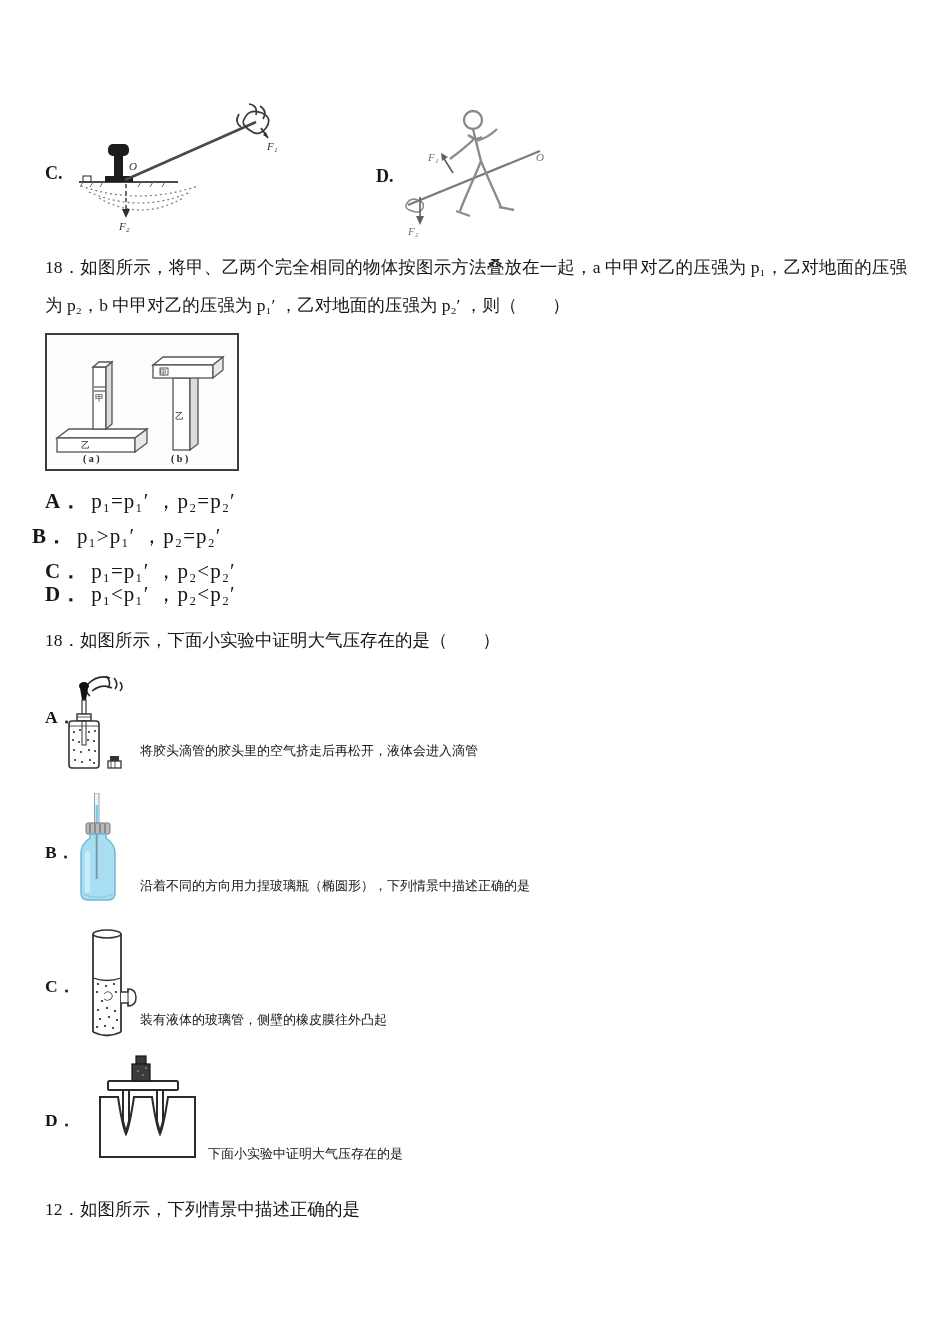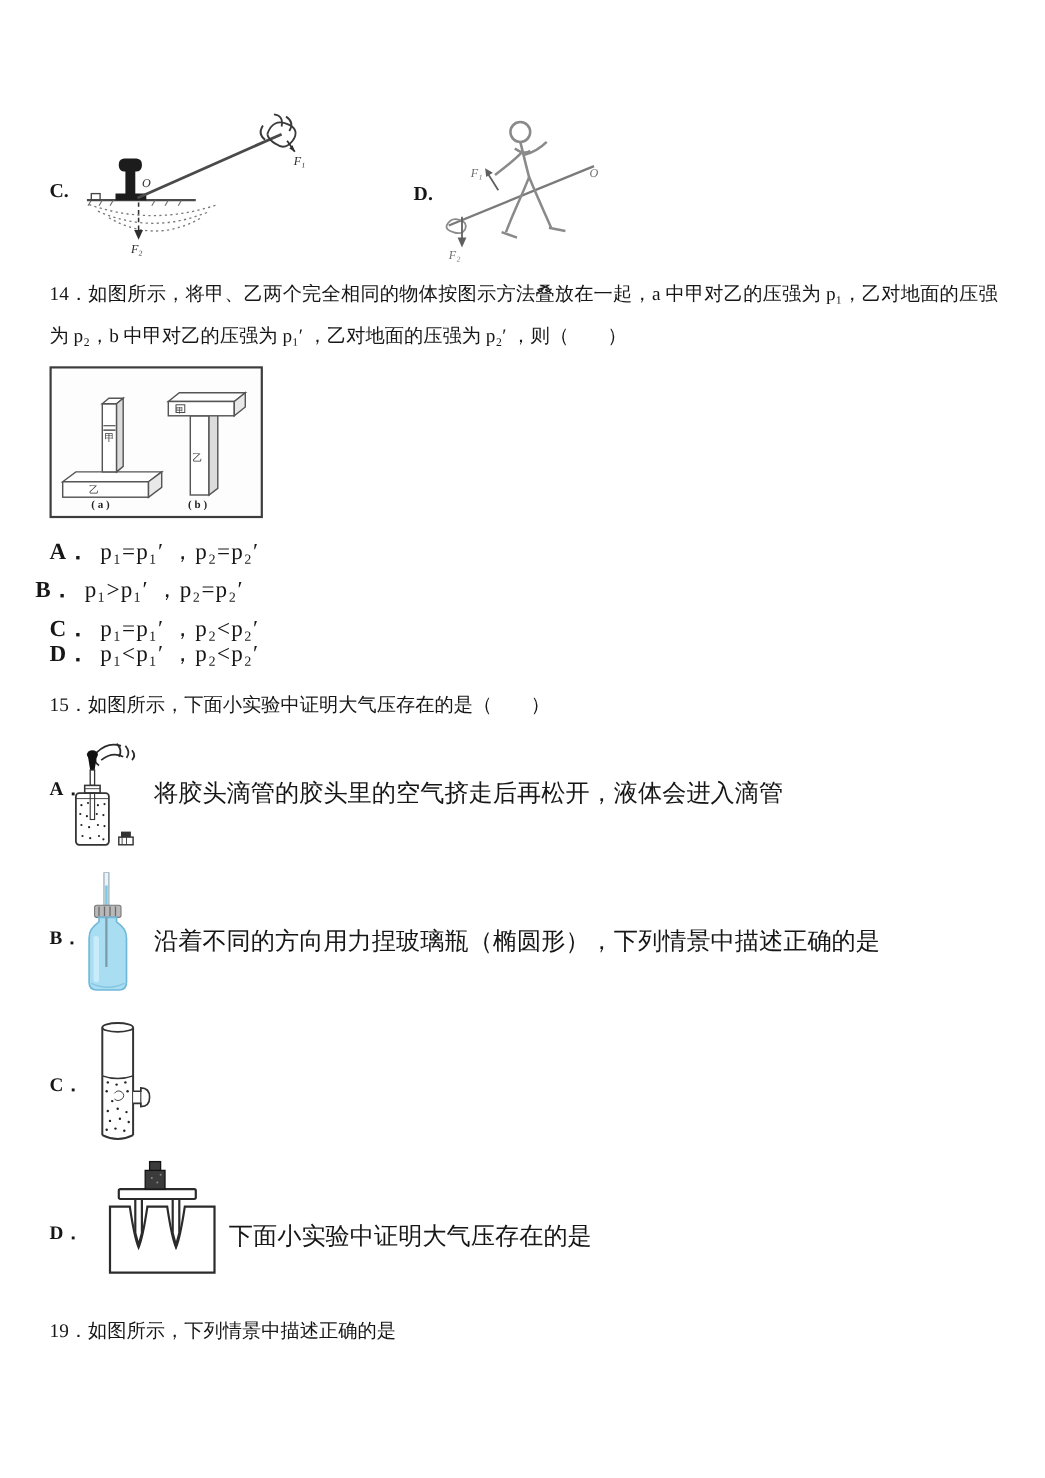--- a/index.html
+++ b/index.html
@@ -6,21 +6,21 @@
   .page{position:relative;width:950px;height:1344px;background:#ffffff;overflow:hidden;
         font-family:"Liberation Serif","DejaVu Serif","DejaVu Sans",serif;color:#161616;}
   .abs{position:absolute;}
   .fig-label{font-weight:bold;font-size:18px;}
   .q-text{font-size:17.5px;line-height:38px;width:862px;text-align:justify;}
   .opt-line{font-size:21px;white-space:nowrap;}
   .opt-letter{font-weight:bold;margin-right:10px;}
   .opt-math{letter-spacing:1px;}
   .q10-figbox{width:190px;height:134px;border:2px solid #3c3c3c;background:#fdfdfd;}
   .row-letter{font-weight:bold;font-size:17.5px;}
-  .row-desc{font-size:22px;white-space:nowrap;}
+  .row-desc{font-size:13px;white-space:nowrap;margin-top:36px;}
   svg{display:block;}
   svg text{font-family:"Liberation Serif","DejaVu Serif",serif;}
   .flabel{font-style:italic;font-size:11px;fill:#2e2e2e;}
   .flabel-faint{font-style:italic;font-size:11px;fill:#6f6f6f;}
   .blk-label{font-size:9px;fill:#333;}
   .fig-caption{font-size:10px;fill:#222;font-weight:bold;}
 </style>
 </head>
 <body>
 
@@ -95,21 +95,21 @@
     <line x1="55" y1="78" x2="45" y2="62" stroke="#5f5f5f" stroke-width="1.6"></line>
     <polygon points="43,58 44,66 50,62" fill="#5f5f5f"></polygon>
     <text x="30" y="66" class="flabel-faint">F₁</text>
 
     <line x1="22" y1="102" x2="22" y2="124" stroke="#5f5f5f" stroke-width="1.6"></line>
     <polygon points="22,130 18,121 26,121" fill="#5f5f5f"></polygon>
     <text x="10" y="140" class="flabel-faint">F₂</text>
     <text x="138" y="66" class="flabel-faint">O</text>
   </svg>
 
-  <div class="abs q-text" style="left:45px;top:248px">14．如图所示，将甲、乙两个完全相同的物体按图示方法叠放在一起，a 中甲对乙的压强为 p₁，乙对地面的压强为 p₂，b 中甲对乙的压强为 p₁′ ，乙对地面的压强为 p₂′ ，则（　　）</div>
+  <div class="abs q-text" style="left:45px;top:248px">18．如图所示，将甲、乙两个完全相同的物体按图示方法叠放在一起，a 中甲对乙的压强为 p₁，乙对地面的压强为 p₂，b 中甲对乙的压强为 p₁′ ，乙对地面的压强为 p₂′ ，则（　　）</div>
 
   <div class="abs q10-figbox" style="left:45px;top:333px">
     <svg width="186" height="130" viewBox="0 0 186 130">
 
       <g stroke="#555" stroke-width="1.3" fill="#ffffff">
         <polygon points="10,103 22,94 100,94 88,103"></polygon>
         <rect x="10" y="103" width="78" height="14"></rect>
         <polygon points="88,103 100,94 100,108 88,117" fill="#e8e8e8"></polygon>
         <rect x="46" y="32" width="13" height="62"></rect>
         <polygon points="46,32 52,27 65,27 59,32"></polygon>
@@ -141,21 +141,21 @@
   <div class="abs opt-line" style="left:32px;top:522px">
     <span class="opt-letter">B．</span><span class="opt-math">p₁&gt;p₁′ ，p₂=p₂′</span>
   </div>
   <div class="abs opt-line" style="left:45px;top:557px">
     <span class="opt-letter">C．</span><span class="opt-math">p₁=p₁′ ，p₂&lt;p₂′</span>
   </div>
   <div class="abs opt-line" style="left:45px;top:580px">
     <span class="opt-letter">D．</span><span class="opt-math">p₁&lt;p₁′ ，p₂&lt;p₂′</span>
   </div>
 
-  <div class="abs q-text" style="left:45px;top:621px">15．如图所示，下面小实验中证明大气压存在的是（　　）</div>
+  <div class="abs q-text" style="left:45px;top:621px">18．如图所示，下面小实验中证明大气压存在的是（　　）</div>
 
   <div class="abs row-letter" style="left:45px;top:705px">A．</div>
   <svg class="abs" style="left:58px;top:670px" width="75" height="105" viewBox="0 0 75 105">
     <g fill="none" stroke="#2b2b2b" stroke-width="1.6">
       <path d="M30,14 q10,-10 22,-6"></path>
       <path d="M34,21 q10,-8 20,-3"></path>
       <path d="M48,6 q6,6 2,12"></path>
       <path d="M56,8 q5,6 1,11"></path>
       <path d="M62,12 q4,5 0,9"></path>
       <path d="M30,14 q-4,8 2,12"></path>
@@ -240,32 +240,33 @@
         <circle cx="27" cy="82" r="1.1"></circle>
         <circle cx="35" cy="85" r="1.1"></circle>
       <circle cx="20" cy="93" r="1.1"></circle>
         <circle cx="29" cy="91" r="1.1"></circle>
         <circle cx="37" cy="94" r="1.1"></circle>
       <circle cx="17" cy="101" r="1.1"></circle>
         <circle cx="25" cy="100" r="1.1"></circle>
         <circle cx="33" cy="102" r="1.1"></circle>
     </g>
   </svg>
+  <div class="abs row-desc" style="left:140px;top:975px">装有液体的玻璃管，侧壁的橡皮膜往外凸起</div>
 
   <div class="abs row-letter" style="left:45px;top:1108px">D．</div>
   <svg class="abs" style="left:98px;top:1053px" width="100" height="108" viewBox="0 0 100 108">
     <path d="M2,104 L2,44 L20,44 C23,64 25,74 28,81 C31,74 33,64 36,44 L54,44 C57,64 59,74 62,81 C65,74 67,64 70,44 L97,44 L97,104 Z" fill="#ffffff" stroke="#2b2b2b" stroke-width="2"></path>
     <path d="M25,36 L25,68 L28,79 L31,68 L31,36 Z" fill="#ffffff" stroke="#2b2b2b" stroke-width="2"></path>
     <path d="M59,36 L59,68 L62,79 L65,68 L65,36 Z" fill="#ffffff" stroke="#2b2b2b" stroke-width="2"></path>
     <rect x="10" y="28" width="70" height="9" rx="1.5" fill="#ffffff" stroke="#2b2b2b" stroke-width="2"></rect>
     <g>
       <rect x="38" y="3" width="10" height="9" fill="#3b3b3b" stroke="#141414" stroke-width="1.2"></rect>
       <rect x="34" y="11" width="18" height="17" fill="#3b3b3b" stroke="#141414" stroke-width="1.2"></rect>
       <circle cx="40" cy="18" r="0.9" fill="#8a8a8a"></circle>
         <circle cx="45" cy="22" r="0.9" fill="#8a8a8a"></circle>
         <circle cx="48" cy="15" r="0.9" fill="#8a8a8a"></circle>
     </g>
   </svg>
   <div class="abs row-desc" style="left:208px;top:1109px">下面小实验中证明大气压存在的是</div>
 
-  <div class="abs q-text" style="left:45px;top:1190px">19．如图所示，下列情景中描述正确的是</div>
+  <div class="abs q-text" style="left:45px;top:1190px">12．如图所示，下列情景中描述正确的是</div>
 
 </div>
 
 </body></html>

